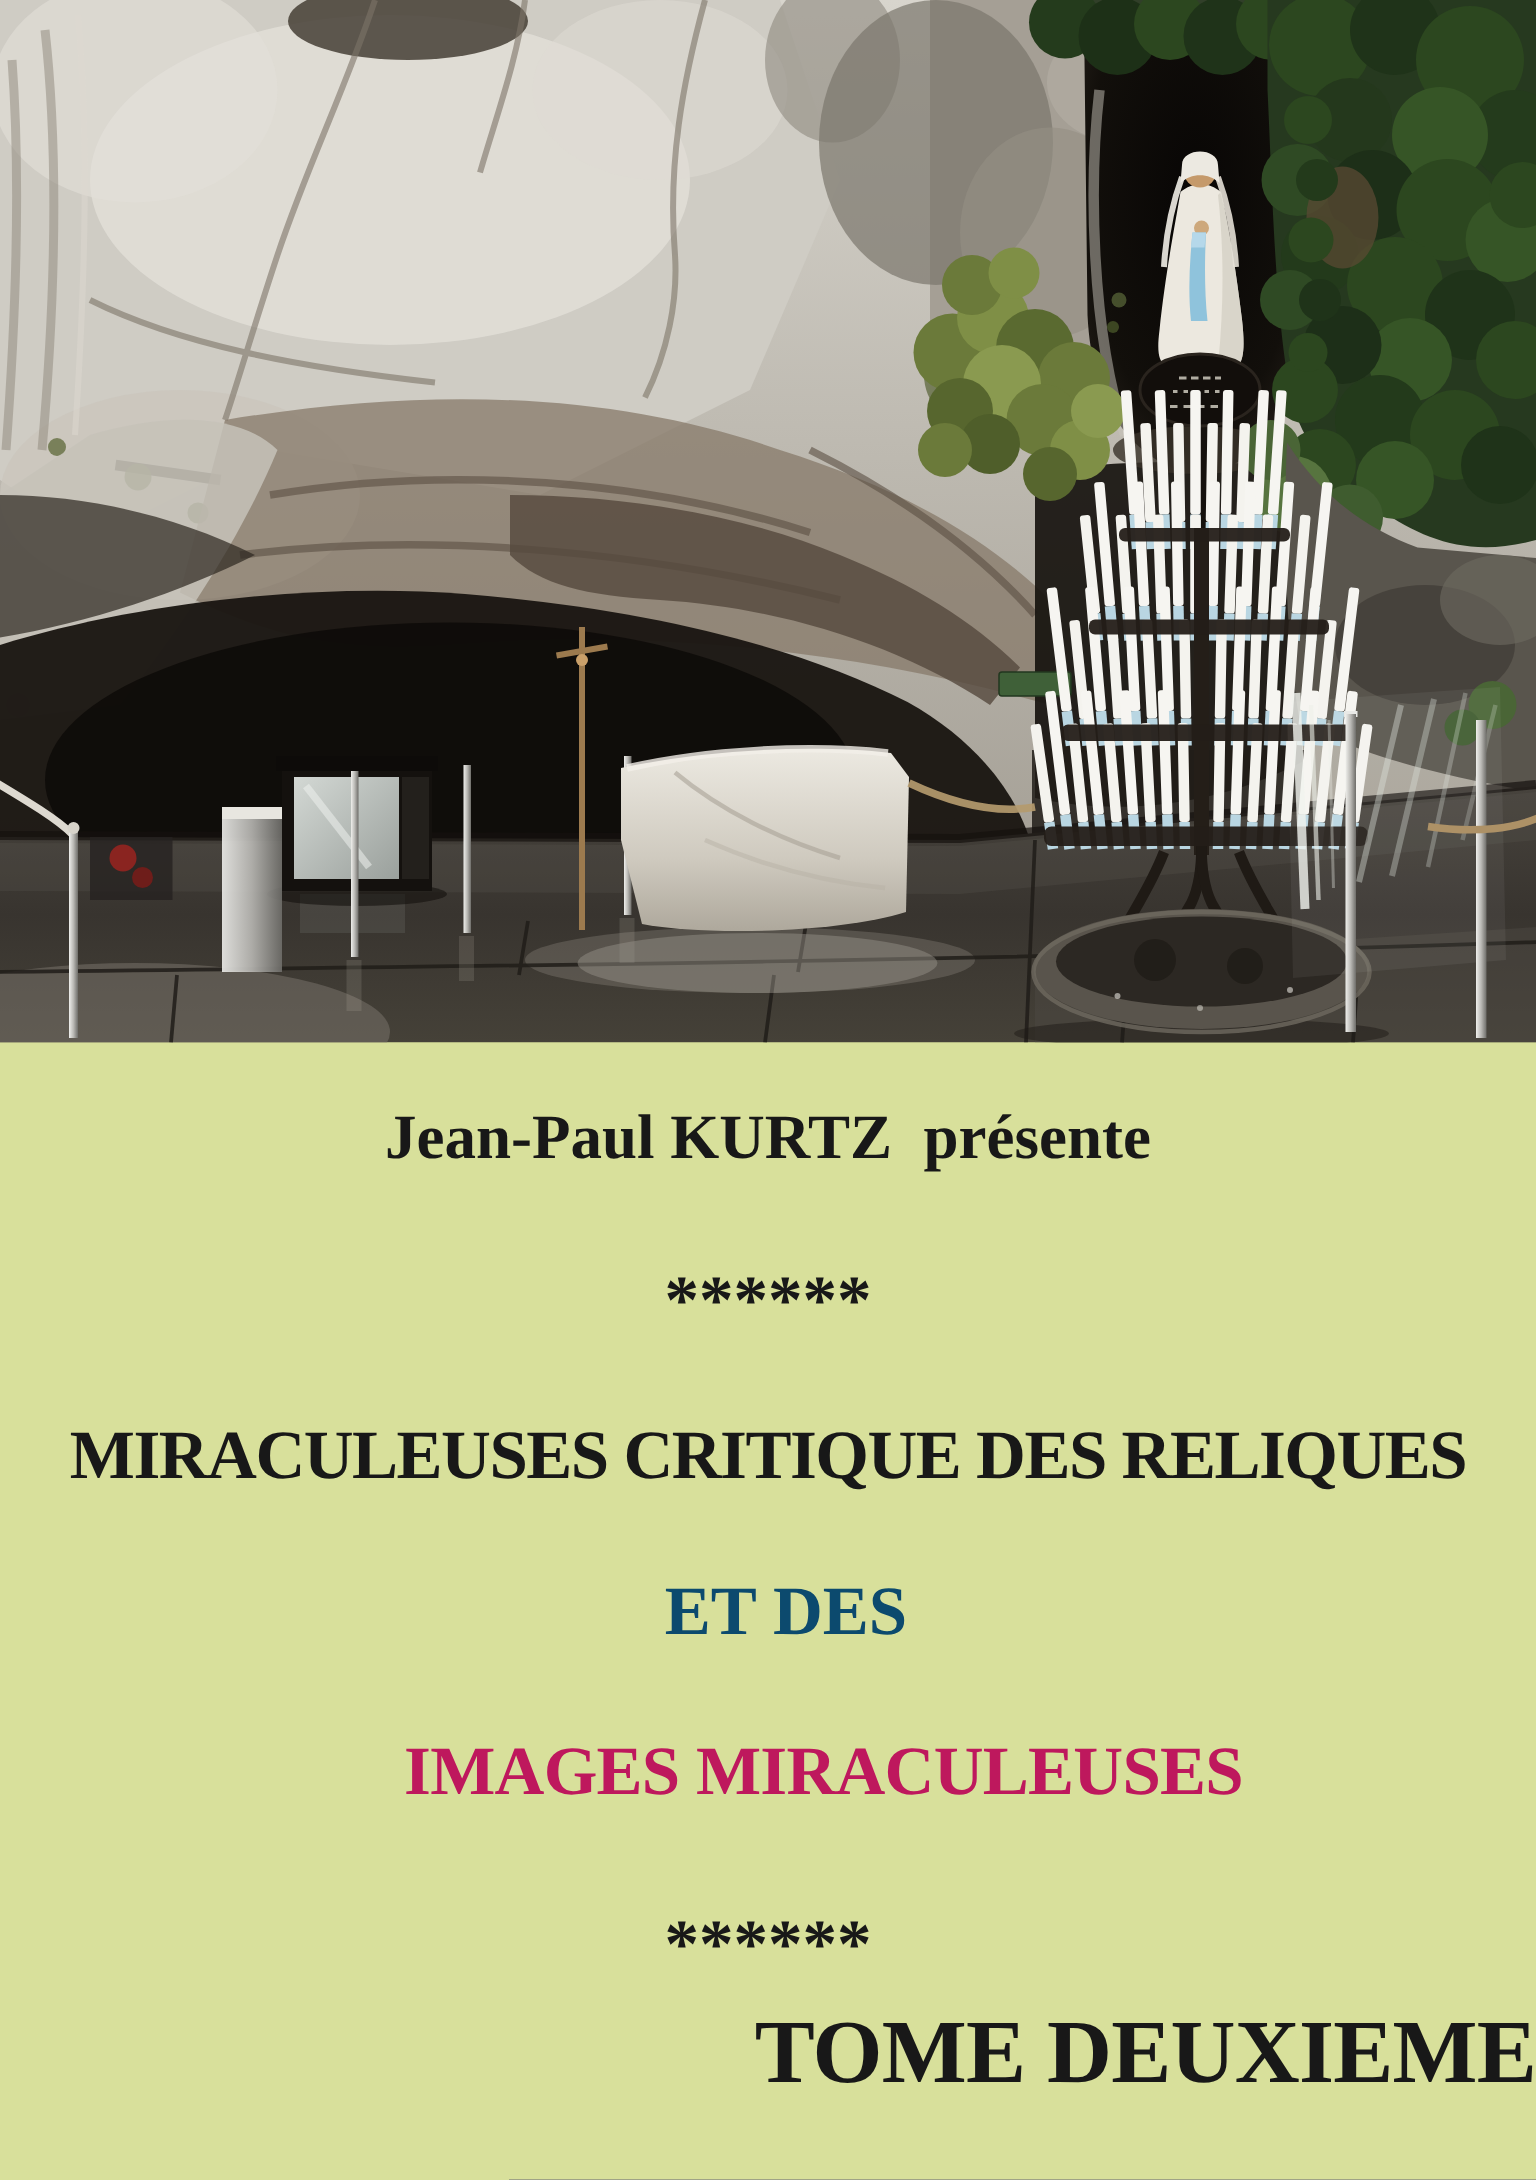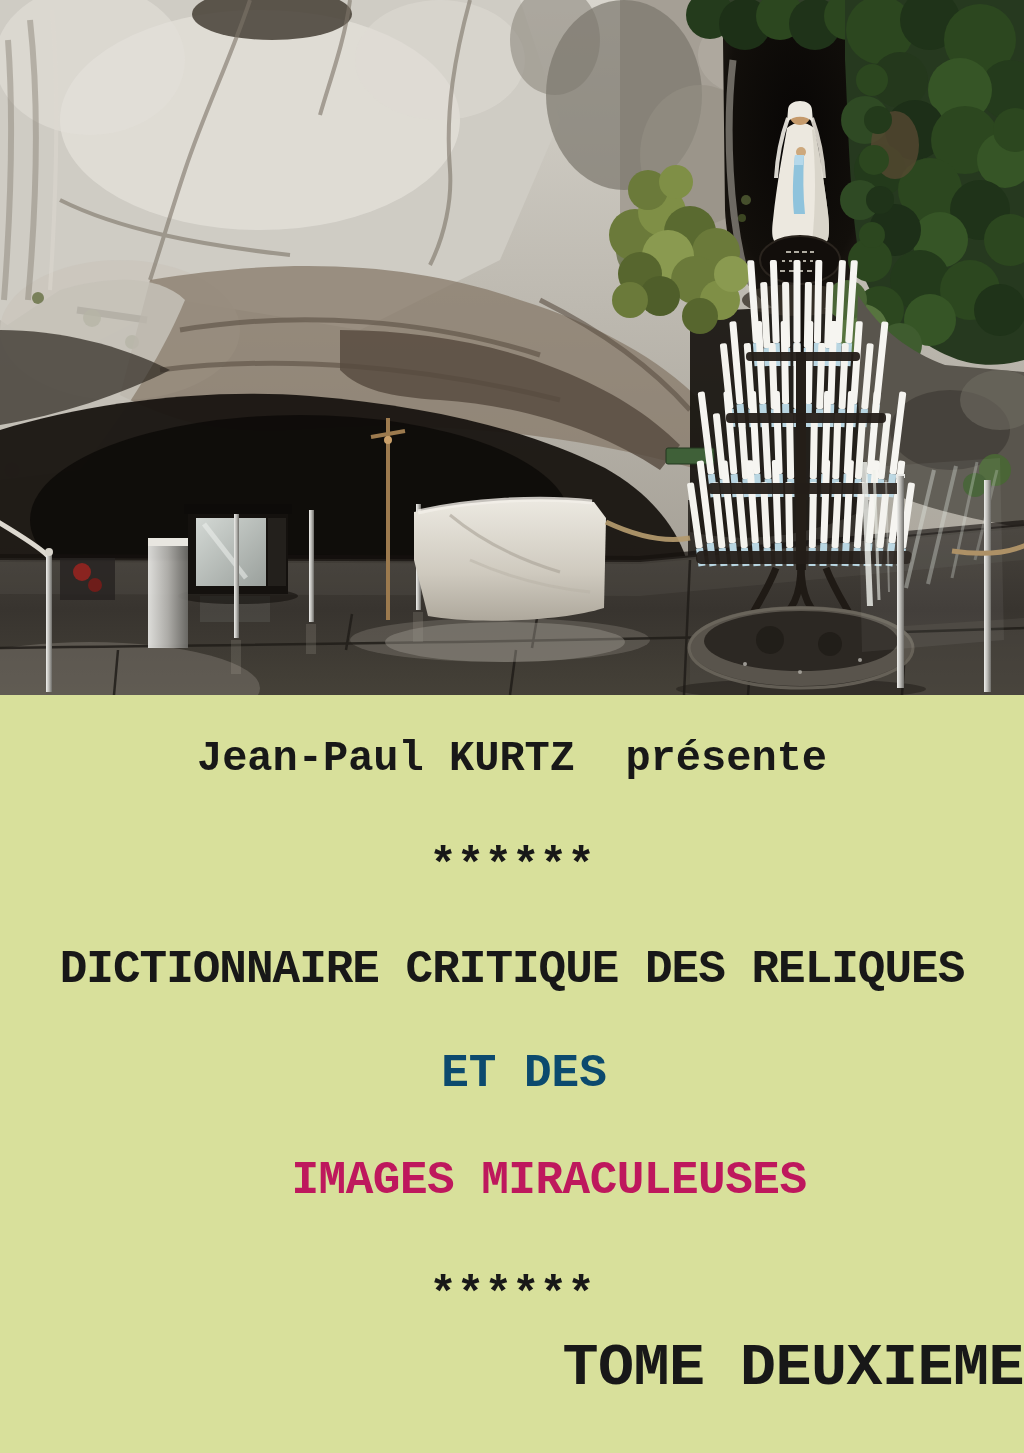--- a/index.html
+++ b/index.html
@@ -1,19 +1,19 @@
 <!DOCTYPE html>
 <html><head>
 <meta charset="utf-8">
 <style>
   html,body{margin:0;padding:0;background:#777;}
   .page{
     position:relative;width:1024px;height:1453px;overflow:hidden;
     background:#d8e09b;
-    font-family:Liberation Mono, monospace;
+    font-family:Liberation Serif, serif;
   }
   .photo{position:absolute;top:0;left:0;width:1024px;height:695px;line-height:0;}
   .cover-line{
     position:absolute;left:0;width:100%;text-align:center;
     font-weight:bold;color:#181818;line-height:1;white-space:pre-wrap;
   }
   .presenter{top:738px;font-size:42px;}
   .sep1{top:844px;font-size:46px;}
   .title1{top:947px;font-size:46px;letter-spacing:-1px;}
   .title2{top:1051px;font-size:46px;}
@@ -380,19 +380,19 @@
       <rect x="896" y="474" width="9" height="4" fill="#e9e9e6"></rect>
       <rect x="897" y="476" width="7" height="212" fill="url(#silver)"></rect>
       <rect x="984" y="480" width="7" height="212" fill="url(#silver)"></rect>
       <path d="M952,551 C985,556 1010,552 1026,545" stroke="#ad9166" stroke-width="5" fill="none"></path>
     </g>
   </svg>
   </div>
 
   <div class="cover-line presenter" style="color: rgb(24, 24, 24);">Jean-Paul KURTZ  présente</div>
   <div class="cover-line sep1" style="color: rgb(24, 24, 24);">******</div>
-  <div class="cover-line title1" style="color: rgb(24, 24, 24);">DICTIONNAIRE CRITIQUE DES RELIQUES</div>
+  <div class="cover-line title1" style="color: rgb(24, 24, 24);">MIRACULEUSES CRITIQUE DES RELIQUES</div>
   <div class="cover-line title2" style="color: #0c4a6e; padding-left: 12px;">ET DES</div>
   <div class="cover-line title3" style="color: #be185d; padding-left: 37px;">IMAGES MIRACULEUSES</div>
   <div class="cover-line sep2" style="color: rgb(24, 24, 24);">******</div>
   <div class="cover-line volume" style="color: rgb(24, 24, 24);">TOME DEUXIEME</div>
 
 </div>
 
 </body></html>

